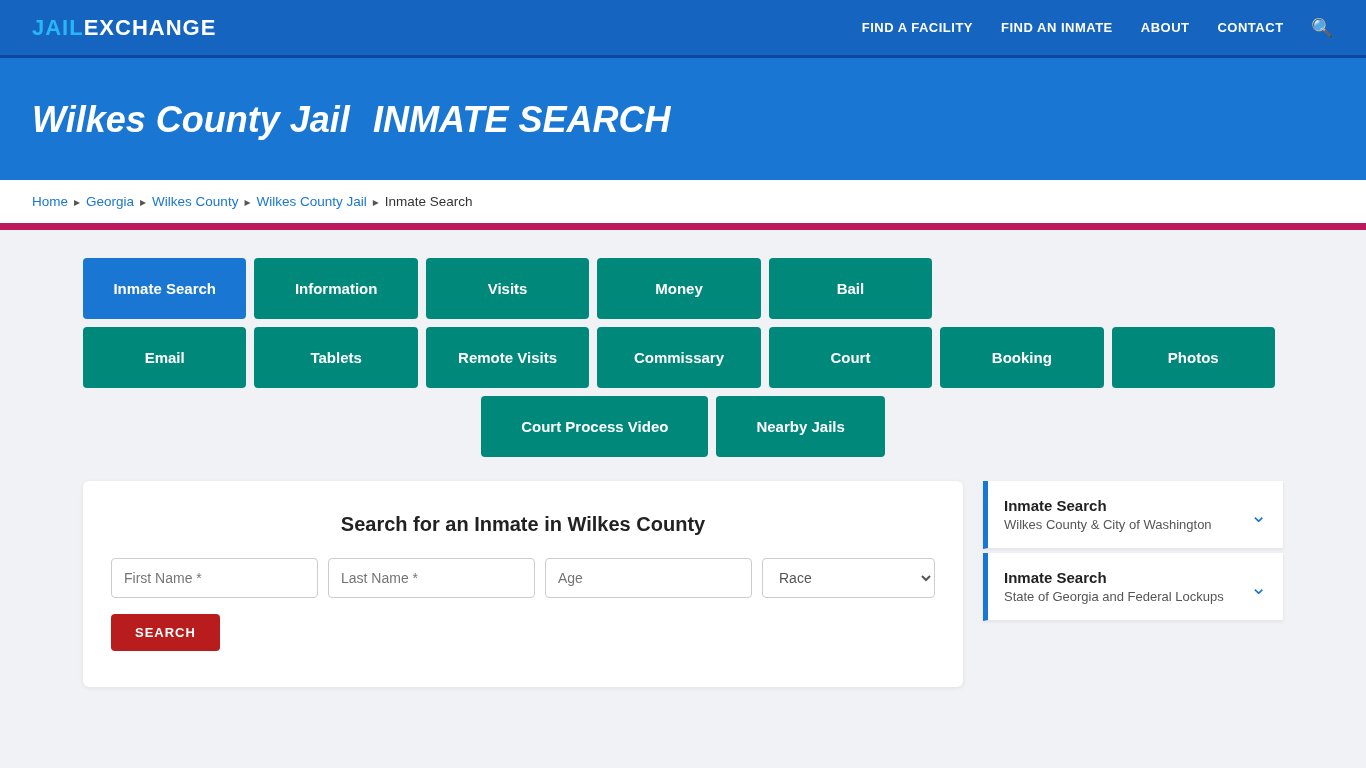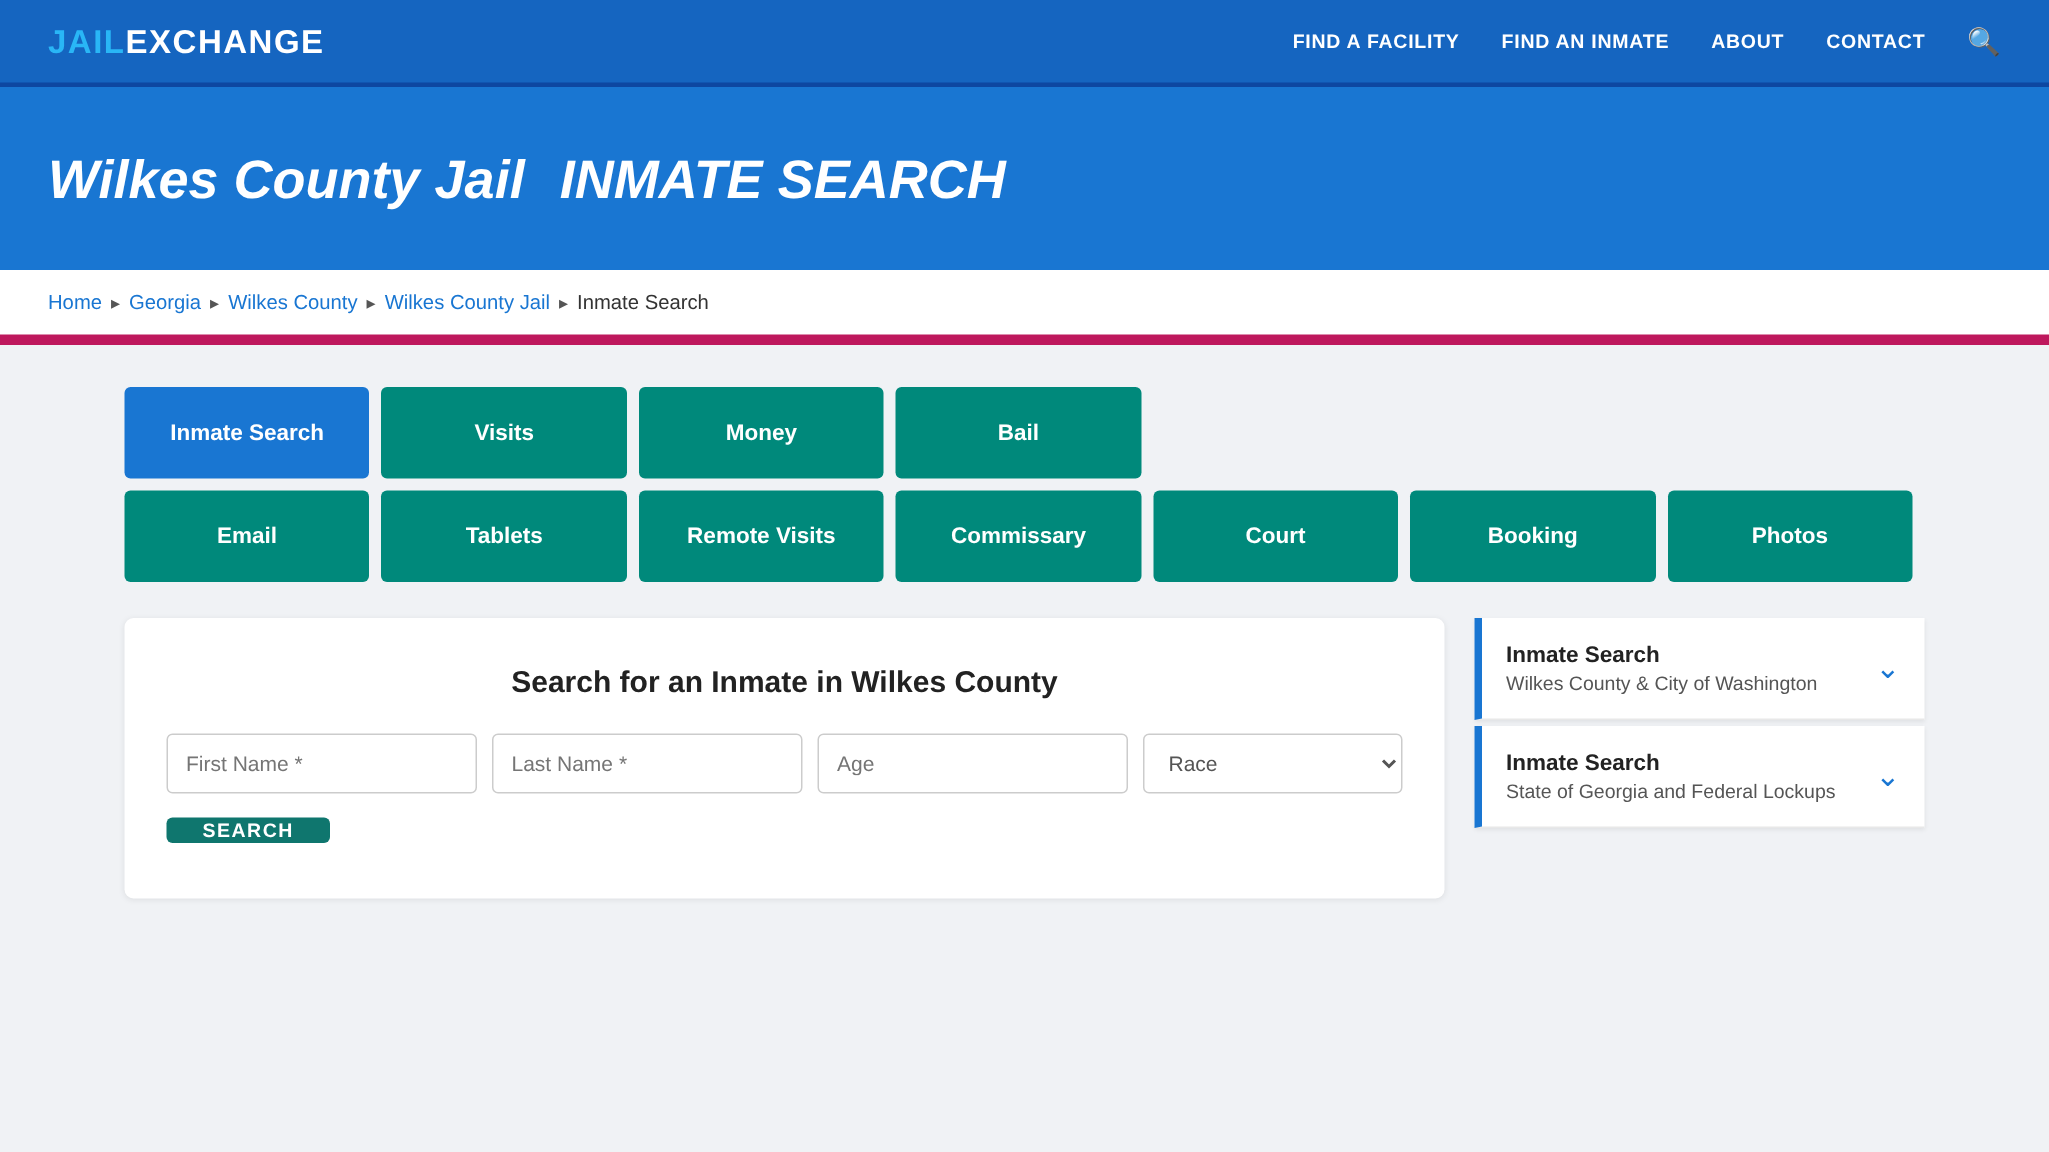--- a/index.html
+++ b/index.html
@@ -153,25 +153,25 @@
       flex: 1 1 120px;
       padding: 10px 12px;
       border: 1px solid #ccc;
       border-radius: 4px;
       font-size: 14px;
       color: #555;
       background: #fff;
     }
     .search-inputs select { min-width: 120px; }
     .search-btn {
-      background: #0f766e;
+      background: #b91c1c;
       color: #fff;
       border: none;
       border-radius: 4px;
-      padding: 1px 24px;
+      padding: 11px 24px;
       font-size: 13px;
       font-weight: 800;
       letter-spacing: 1px;
       cursor: pointer;
       text-transform: uppercase;
     }
 
     
     .sidebar {
       flex: 0 0 300px;
@@ -238,35 +238,40 @@
   <span class="sep">▸</span>
   <a href="#">Wilkes County Jail</a>
   <span class="sep">▸</span>
   <span class="current">Inmate Search</span>
 </div>
 
 <div class="page-body">
 
   <div class="nav-buttons">
     <button class="nav-btn active">Inmate Search</button>
+    <button class="nav-btn">Information</button>
     <button class="nav-btn">Visits</button>
     <button class="nav-btn">Money</button>
     <button class="nav-btn">Bail</button>
   </div>
 
   <div class="nav-buttons" style="margin-top:-16px;">
     <button class="nav-btn">Email</button>
     <button class="nav-btn">Tablets</button>
     <button class="nav-btn">Remote Visits</button>
     <button class="nav-btn">Commissary</button>
     <button class="nav-btn">Court</button>
     <button class="nav-btn">Booking</button>
     <button class="nav-btn">Photos</button>
   </div>
 
+  <div class="nav-buttons-row3" style="margin-top:-16px;">
+    <button class="nav-btn-partial">Court Process Video</button>
+    <button class="nav-btn-partial">Nearby Jails</button>
+  </div>
 
   <div class="two-col">
 
     <div class="search-card">
       <h2>Search for an Inmate in Wilkes County</h2>
       <div class="search-inputs">
         <input type="text" placeholder="First Name *" style="">
         <input type="text" placeholder="Last Name *" style="">
         <input type="text" placeholder="Age" style="">
         <select>

